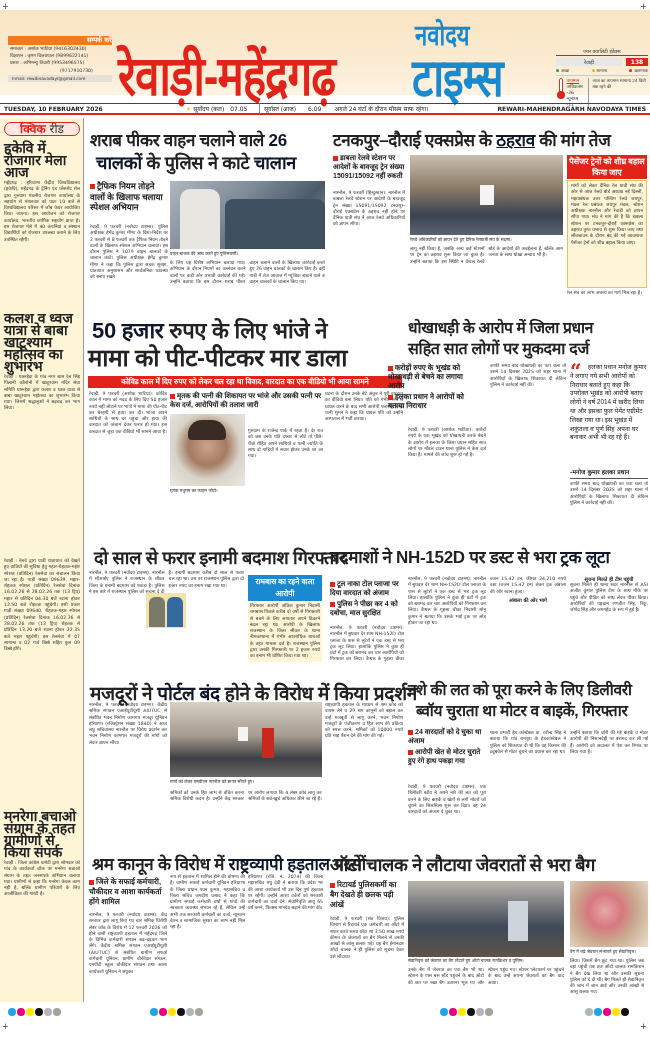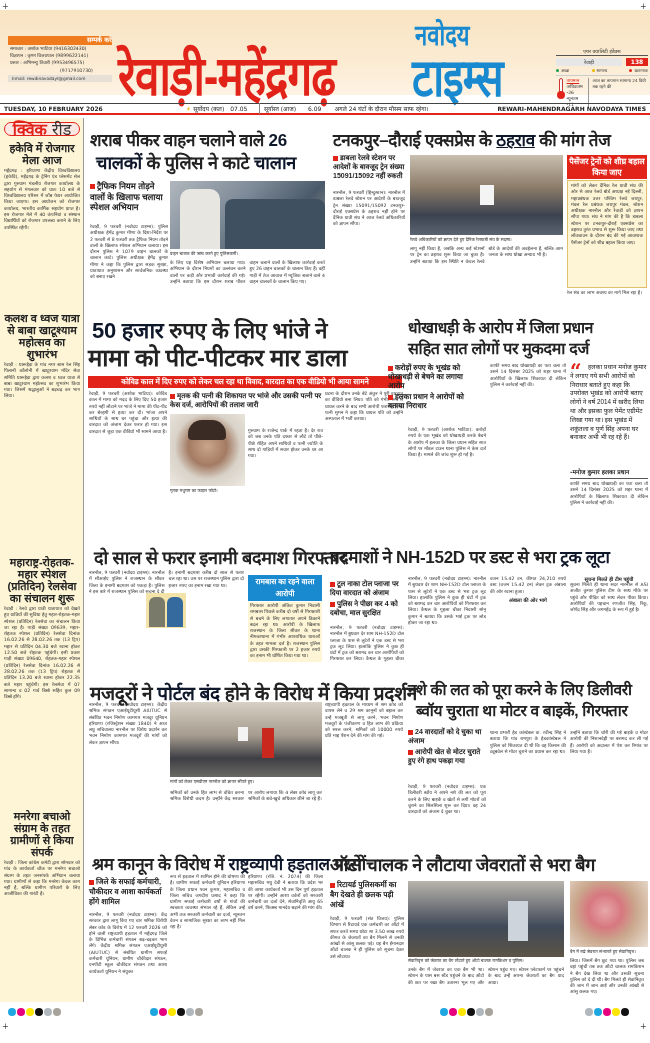--- a/index.html
+++ b/index.html
@@ -23,24 +23,24 @@
 .temp{display:flex;margin-top:2px;gap:3px}
 .thermo{width:10px;height:20px;position:relative}
 .thermo .tube{position:absolute;left:3px;top:0;width:4px;height:15px;background:#fff;border:1px solid #c33;border-radius:2px}
 .thermo .bulb{position:absolute;left:1px;top:13px;width:8px;height:8px;border-radius:50%;background:#e2231a}
 .temp-txt{font-size:4.5px;line-height:6px}
 .temp-txt .t{color:#e2231a;text-decoration:underline}
 .temp-note{border-left:1px solid #999;padding-left:3px;font-size:4.2px;line-height:5.5px}
 .dateline{left:0;top:103px;width:650px;height:12px;border-top:1px solid #444;border-bottom:2px solid #e2231a;font-size:6px;line-height:11px;display:flex;align-items:center;font-weight:bold}
 .dateline span{white-space:nowrap}
 .col-left{left:0;top:118px;width:84px;height:884px;background:#fdf5d6;border-right:1px solid #999}
-.quickread{left:4px;top:122px;width:76px;height:14px;background:#fde7e3;border:1px solid #e2231a;border-radius:7px;font-size:16px;line-height:13px;text-align:center}
+.quickread{left:4px;top:122px;width:76px;height:14px;background:#fde7e3;border:1px solid #e2231a;border-radius:7px;font-size:12px;line-height:13px;text-align:center}
 .quickread .q1{color:#e2231a;font-weight:bold}
 .quickread .q2{color:#333}
-.ql-head{font-family:"Liberation Sans",sans-serif;font-weight:bold;text-align:center;color:#222;font-size:11px;line-height:12px}
+.ql-head{font-family:"Liberation Sans",sans-serif;font-weight:bold;color:#222;font-size:14px;line-height:12px}
 .body-text{font-size:4.6px;line-height:6.3px;color:#333;text-align:justify}
 .hl{font-family:"Liberation Sans",sans-serif;font-weight:bold;color:#222;white-space:nowrap;letter-spacing:-0.3px}
 .blue{color:#0f172a}
 .photo{background:#8a8a8a;overflow:hidden}
 .caption{font-size:4.3px;color:#333;line-height:6px}
 .bullet-hl{font-family:"Liberation Sans",sans-serif;font-weight:bold;font-size:8.5px;line-height:10.5px;color:#222}
 .bullet-hl .sq{display:inline-block;width:5px;height:5px;background:#e2231a;margin-right:2px;vertical-align:middle}
 .redbar{background:#e2231a;color:#fff;font-family:"Liberation Sans",sans-serif;font-weight:bold;text-align:center;white-space:nowrap}
 .sidebox{background:#fdf5d6;border:1px solid #e2c06a}
 .reg-mark{font-size:8px;color:#444}
@@ -109,21 +109,20 @@
 
 <div class="abs" style="left:4px;top:142px;width:76px">
   <div class="ql-head">हकेवि में रोजगार मेला आज</div>
   <div class="body-text" style="height:164px;overflow:hidden;margin-top:2px">महेंद्रगढ़ : हरियाणा केंद्रीय विश्वविद्यालय (हकेवि), महेंद्रगढ़ के ट्रेनिंग एंड प्लेसमेंट सेल द्वारा गुरुग्राम मंडलीय रोजगार कार्यालय के सहयोग से मंगलवार को प्रातः 10 बजे से विश्वविद्यालय परिसर में जॉब फेयर आयोजित किया जाएगा। इस आयोजन को रोजगार कार्यालय, भारतीय कार्मिक सहयोग प्राप्त है। इस रोजगार मेले में 40 कंपनियां व संस्थान विद्यार्थियों को रोजगार उपलब्ध कराने के लिए उपस्थित रहेंगी।</div>
 </div>
 <div class="abs" style="left:4px;top:312px;width:76px">
   <div class="ql-head">कलश व ध्वज यात्रा से बाबा खाटूश्याम महोत्सव का शुभारंभ</div>
   <div class="body-text" style="height:132px;overflow:hidden;margin-top:2px">रेवाड़ी : धारूहेड़ा के गांव नगर बास रेल सिंह पिलानी कॉलोनी में खाटूश्याम मंदिर सेवा समिति धारूहेड़ा द्वारा कलश व ध्वज यात्रा से बाबा खाटूश्याम महोत्सव का शुभारंभ किया गया। जिसमें श्रद्धालुओं ने बढ़चढ़ कर भाग लिया।</div>
 </div>
 <div class="abs" style="left:4px;top:556px;width:76px">
-  <div class="ql-head">महाराष्ट्र-रोहतक-महार स्पेशल (प्रतिदिन) रेलसेवा का संचालन शुरू</div>
   <div class="body-text" style="height:196px;overflow:hidden;margin-top:2px">रेवाड़ी : रेलवे द्वारा यात्री यातायात को देखते हुए यात्रियों की सुविधा हेतु महार-रोहतक-महार स्पेशल (प्रतिदिन) रेलसेवा का संचालन किया जा रहा है। गाड़ी संख्या 09639, महार-रोहतक स्पेशल (प्रतिदिन) रेलसेवा दिनांक 16.02.26 से 28.02.26 तक (13 ट्रिप) महार से प्रतिदिन 04.30 बजे रवाना होकर 12.50 बजे रोहतक पहुंचेगी। इसी प्रकार गाड़ी संख्या 09640, रोहतक-महार स्पेशल (प्रतिदिन) रेलसेवा दिनांक 16.02.26 से 28.02.26 तक (13 ट्रिप) रोहतक से प्रतिदिन 13.20 बजे रवाना होकर 22.35 बजे महार पहुंचेगी। इस रेलसेवा में 07 सामान्य व 02 गार्ड डिब्बे सहित कुल 09 डिब्बे होंगे।</div>
 </div>
 <div class="abs" style="left:4px;top:810px;width:76px">
   <div class="ql-head">मनरेगा बचाओ संग्राम के तहत ग्रामीणों से किया संपर्क</div>
   <div class="body-text" style="height:150px;overflow:hidden;margin-top:2px">रेवाड़ी : जिला कांग्रेस कमेटी द्वारा सोमवार को गांव के कार्यकर्ता चौक पर मनरेगा बचाओ संग्राम के तहत जनसंपर्क अभियान चलाया गया। ग्रामीणों से कहा कि मनरेगा केवल काम नहीं है, बल्कि ग्रामीण परिवारों के लिए आजीविका की गारंटी है।</div>
 </div>
 
 <div class="abs hl" style="left:90px;top:128px;font-size:17px">
   <span>शराब पीकर वाहन चलाने वाले</span> <span class="blue">26</span>
 </div>

